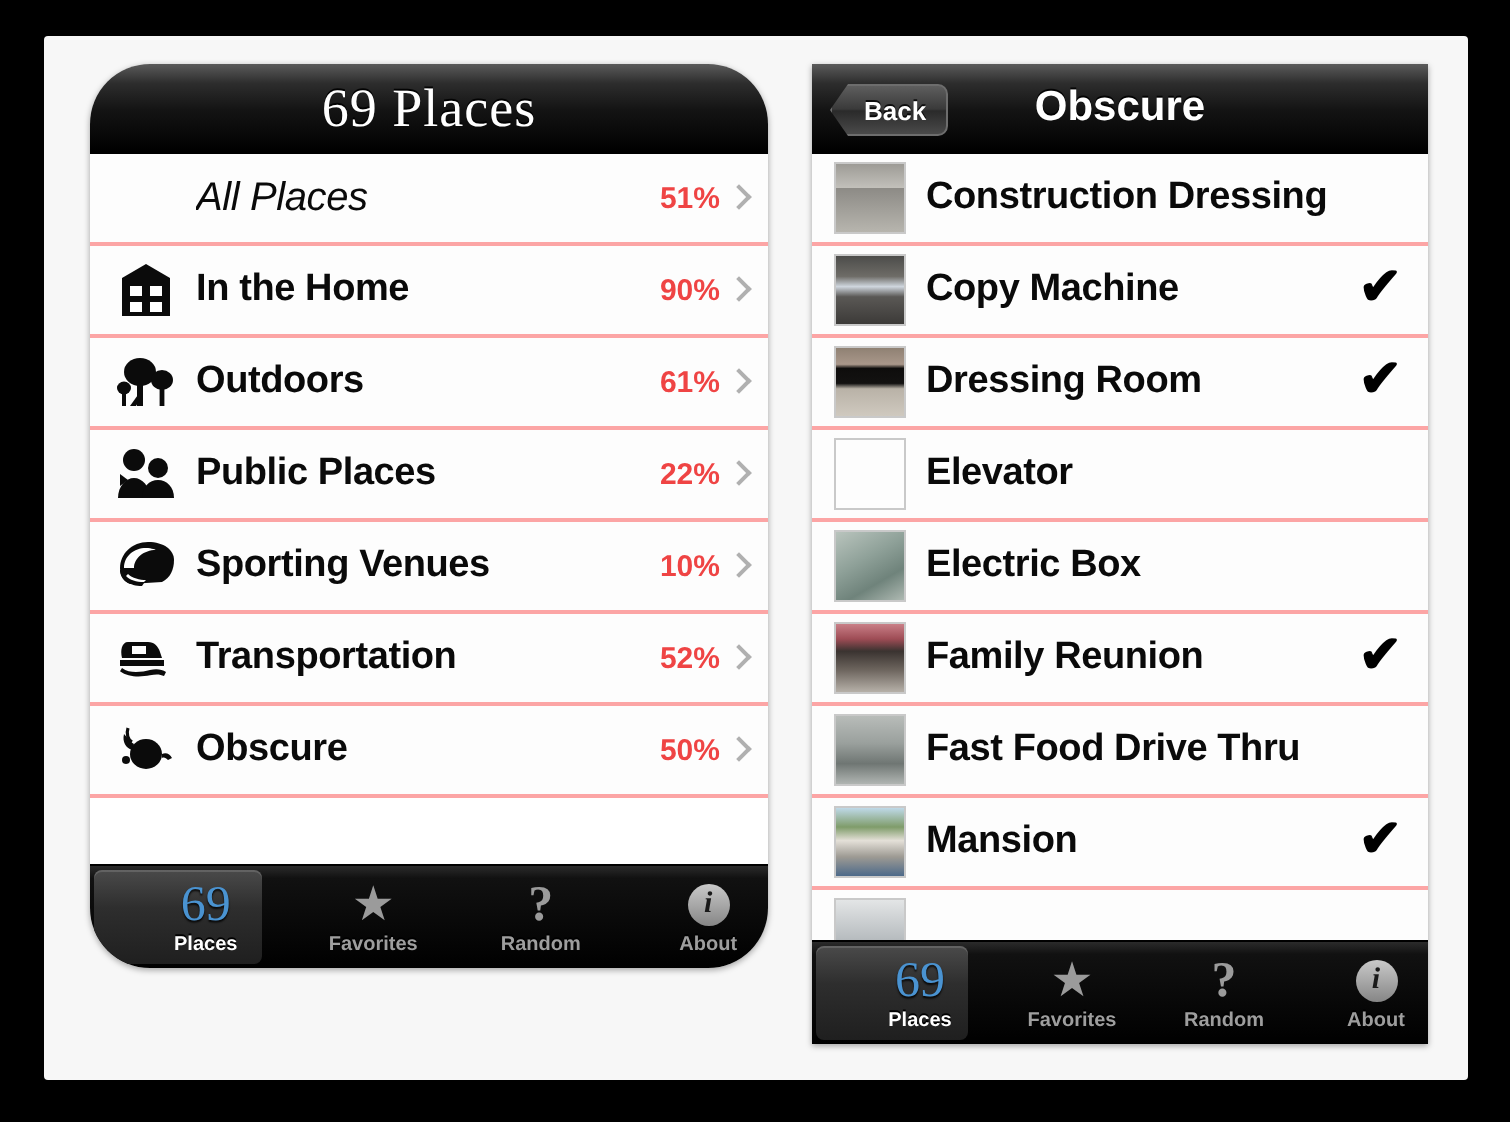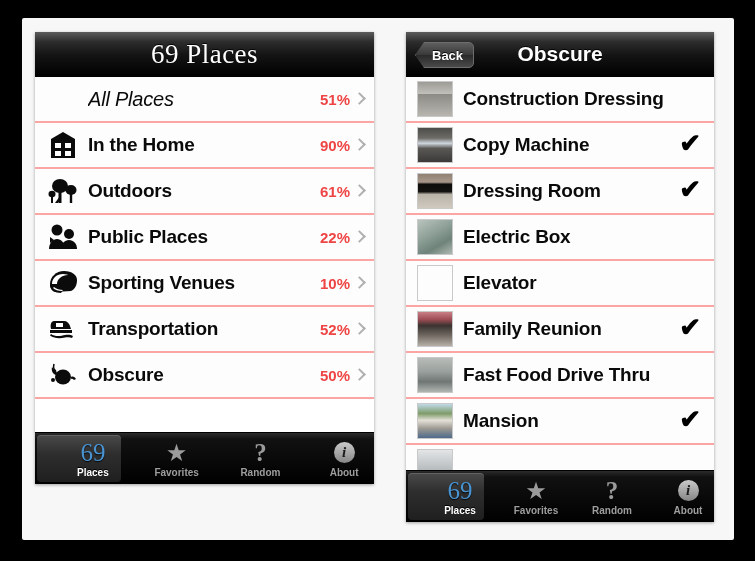--- a/index.html
+++ b/index.html
@@ -27,21 +27,21 @@
   
   .screen {
     position: absolute;
     top: 32px;
     background: #ffffff;
     overflow: hidden;
     display: flex;
     flex-direction: column;
     box-shadow: 0 1px 3px rgba(0,0,0,.35);
   }
-  .screen-left  { left: 35px;  width: 339px; height: 452px; }
+  .screen-left  { left: 45px;  width: 339px; height: 452px; border-radius: 30px; }
   .screen-right { left: 406px; width: 308px; height: 490px; }
 
   
   .navbar {
     position: relative;
     height: 45px;
     flex: 0 0 45px;
     background: linear-gradient(to bottom,
                 #5b5b5b 0%, #2d2d2d 22%, #141414 52%, #000000 100%);
     display: flex;
@@ -416,30 +416,30 @@
     <div class="row">
       <span class="thumb">
           <div class="th-dressing"></div>
         </span>
       <span class="row-label">Dressing Room</span>
       <span class="check">✔</span>
     </div>
 
     <div class="row">
       <span class="thumb">
+          <div class="th-elevator"></div>
+        </span>
+      <span class="row-label">Elevator</span>
+    </div>
+
+    <div class="row">
+      <span class="thumb">
           <div class="th-electric"></div>
         </span>
       <span class="row-label">Electric Box</span>
-    </div>
-
-    <div class="row">
-      <span class="thumb">
-          <div class="th-elevator"></div>
-        </span>
-      <span class="row-label">Elevator</span>
     </div>
 
     <div class="row">
       <span class="thumb">
           <div class="th-family"></div>
         </span>
       <span class="row-label">Family Reunion</span>
       <span class="check">✔</span>
     </div>
 

